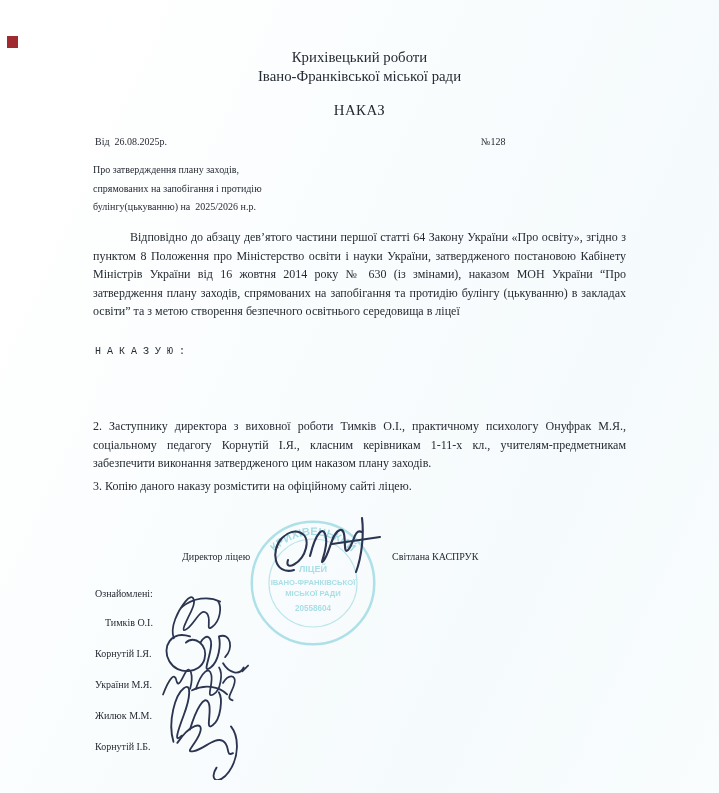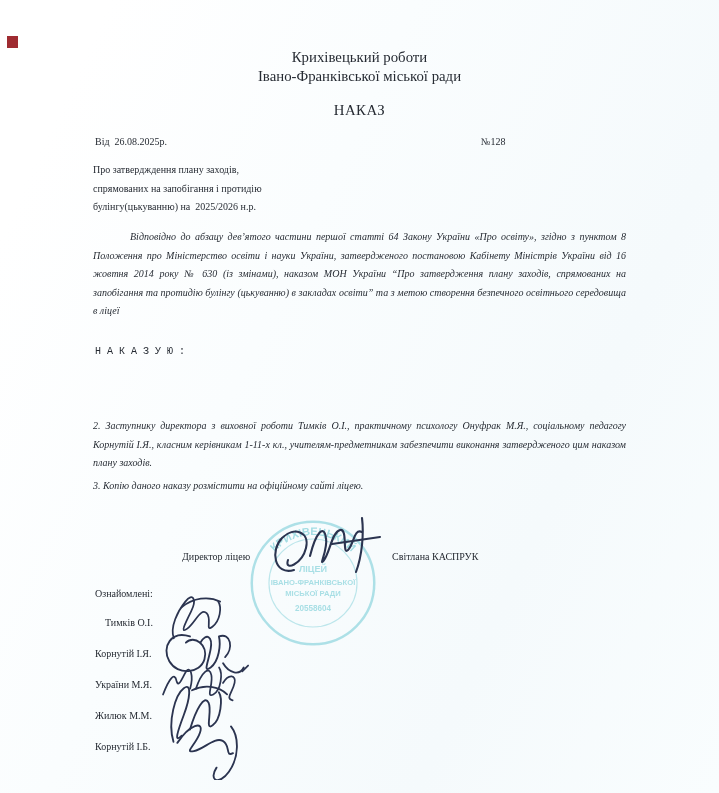--- a/index.html
+++ b/index.html
@@ -10,23 +10,22 @@
     background:linear-gradient(115deg,#ffffff 10%,#fafdfe 38%,#f5fafc 72%,#f9fdfe 100%);
     font-family:"Liberation Serif","DejaVu Serif",serif;
     color:#262b33;
     overflow:hidden;
   }
   .abs{position:absolute;}
   .center{left:0;width:719px;text-align:center;}
   .t{font-size:10px;line-height:18.5px;white-space:pre-wrap;}
   .t-lg{font-size:14.8px;line-height:19px;}
   .para{
-    font-size:10px;line-height:18.6px;
+    font-size:12px;line-height:18.6px;
     text-align:justify;
-    font-style:italic;
   }
   .para.indent{text-indent:37px;}
   .corner-mark{
     left:7px;top:36px;width:11px;height:12px;
     background:#9f2b31;
   }
   .stamp{
     left:246px;top:516px;width:134px;height:134px;
     opacity:.62;
     filter:blur(.4px);

